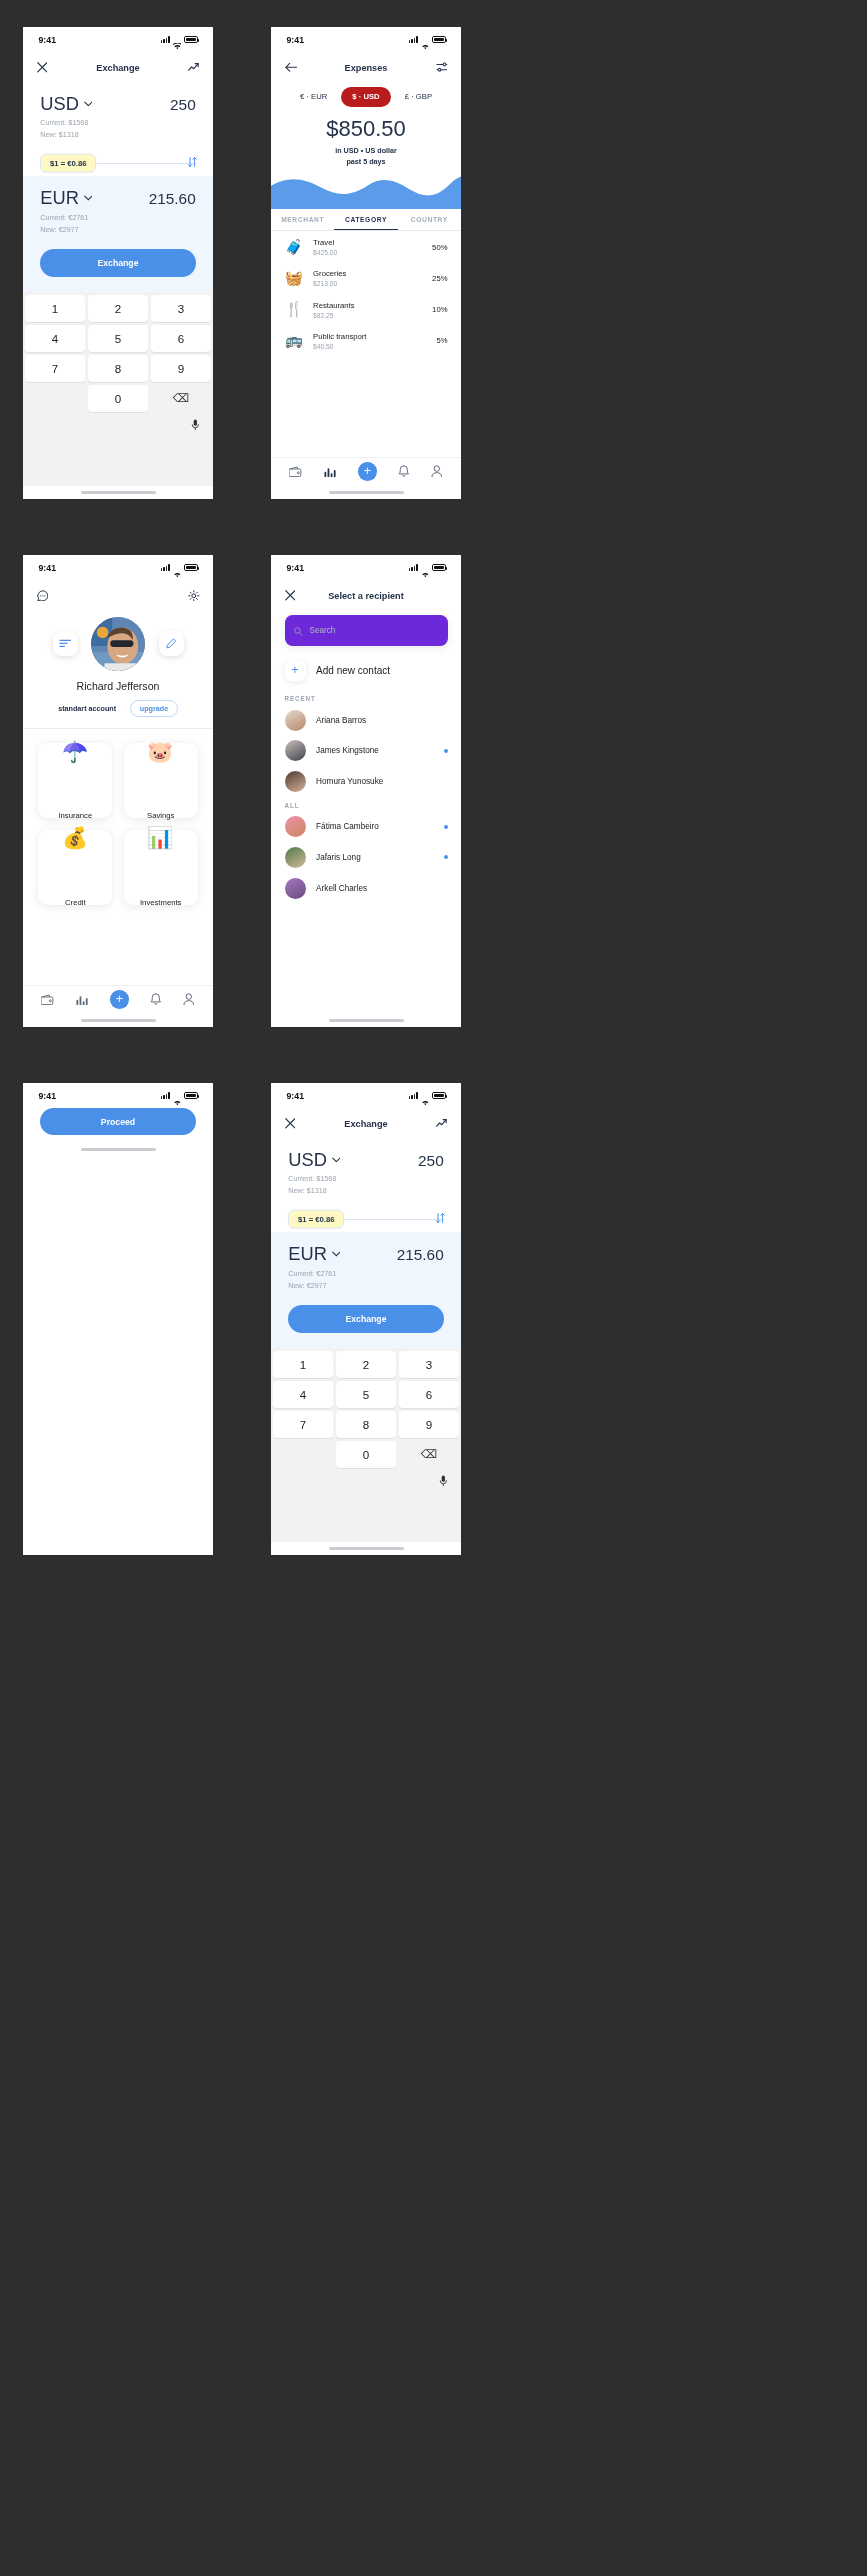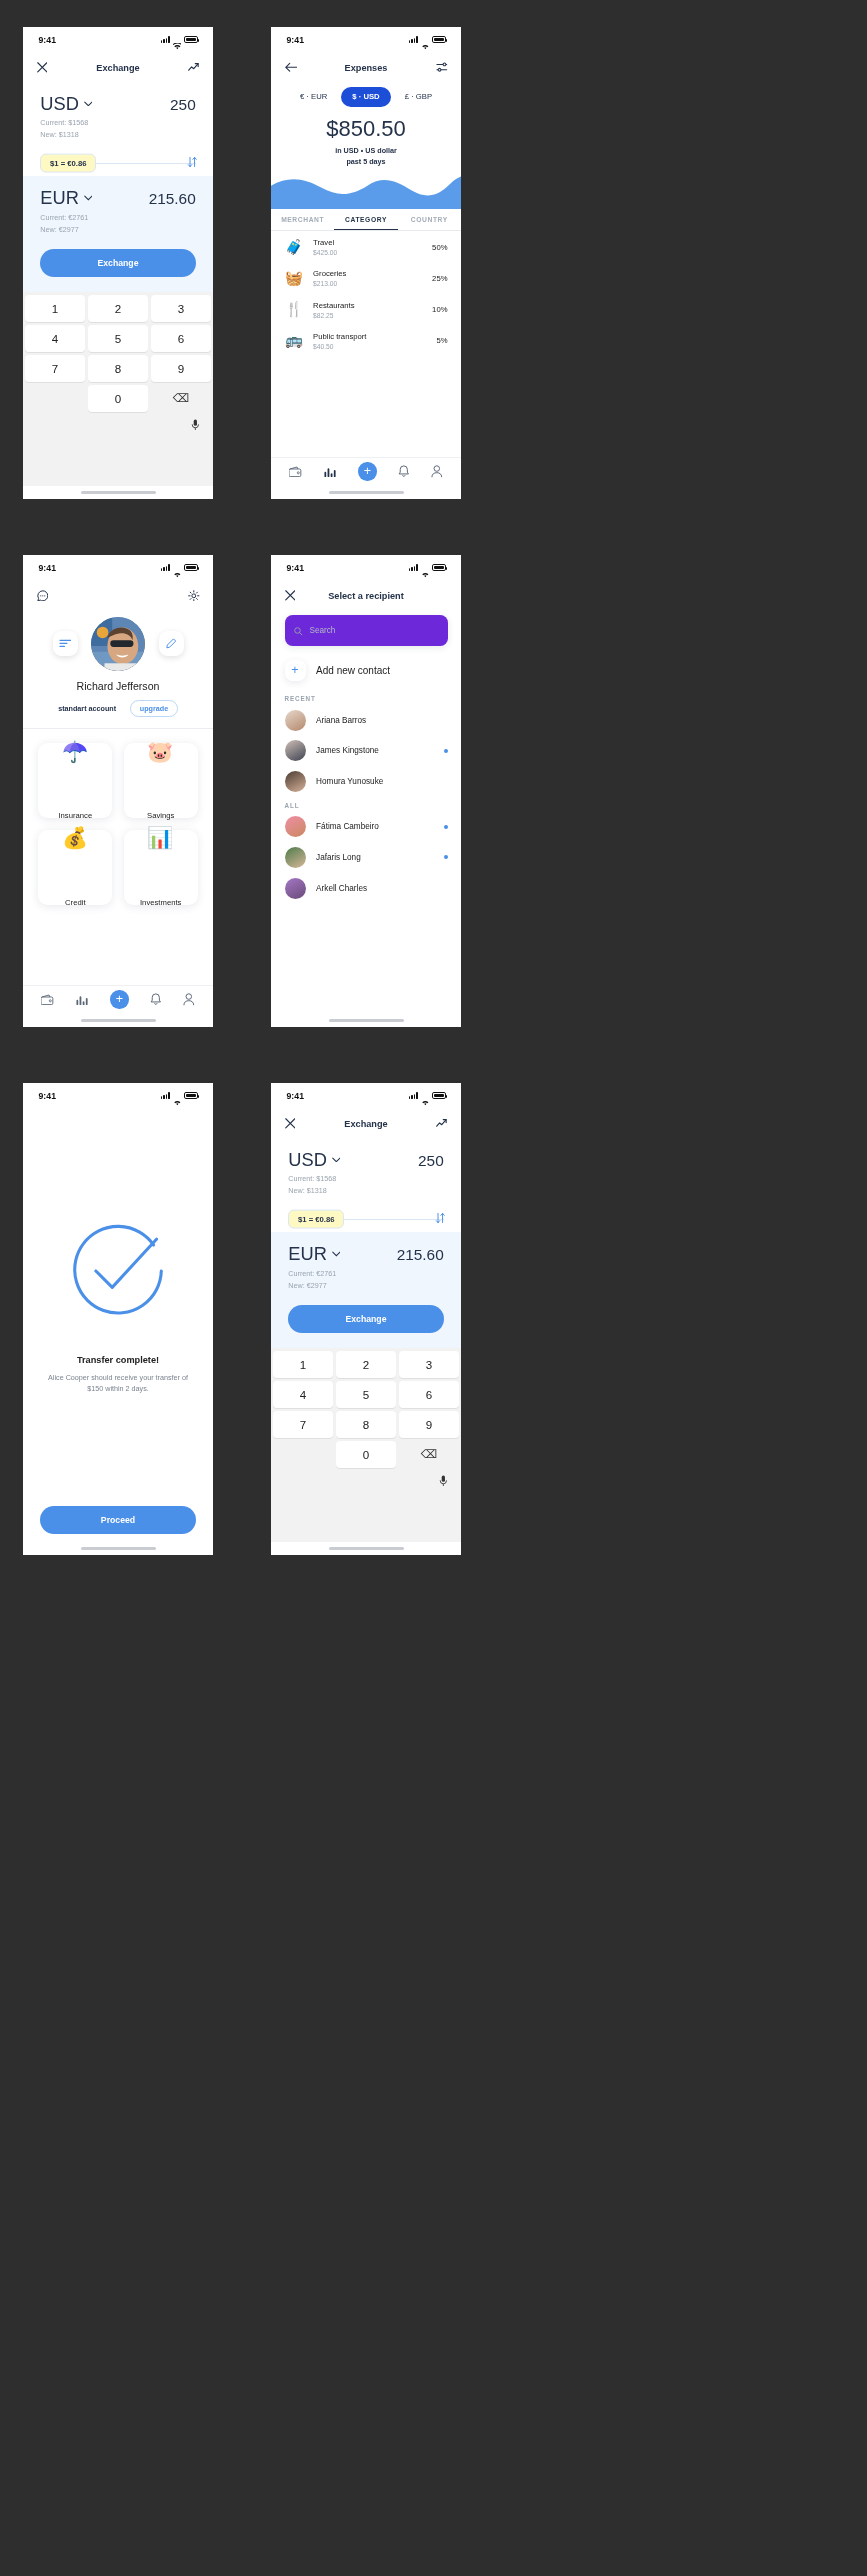--- a/index.html
+++ b/index.html
@@ -89,21 +89,21 @@
   .key.fn { background: transparent; box-shadow: none; color:#333; }
   .mic-row { display:flex; justify-content:flex-end; padding: 1.9px 11.6px 0; }
   .home-ind { height: 13.5px; display:flex; align-items:center; justify-content:center; flex-shrink:0; }
   .home-ind span { width: 75px; height: 2.9px; background: #c9ccd1; border-radius: 1.9px; display:block; }
 
   
   .seg-row { display: flex; align-items: center; justify-content: center; gap: 9.6px; padding: 3.9px 0 7.7px; }
   .seg {
     font-size: 7.7px; color: #24324a; text-align: center; line-height: 1.35; padding: 1.9px 3.9px;
   }
-  .seg.active { background: #1d4ed8; color: #fff; border-radius: 11.6px; padding: 4.8px 11.6px; font-weight: bold; }
+  .seg.active { background: #b91c1c; color: #fff; border-radius: 11.6px; padding: 4.8px 11.6px; font-weight: bold; }
   .big-amt { text-align: center; font-size: 22px; color: #24324a; margin-top: 1.9px; }
   .big-sub { text-align: center; font-size: 7.2px; color: #24324a; margin-top: 3.9px; font-weight:bold; }
   .big-sub2 { text-align: center; font-size: 7.2px; color: #24324a; margin-top: 1.9px; font-weight:bold; }
   .wave { height: 37px; margin-top: 5.8px; }
   .tabs { display: flex; border-bottom: 1px solid #e8eaee; }
   .tab { flex: 1; text-align: center; font-size: 6.7px; letter-spacing: 0.6px; color: #a3abb6; padding: 6.7px 0; font-weight:bold; }
   .tab.active { color: #24324a; border-bottom: 1.9px solid #24324a; }
   .cat-list { flex: 1; overflow: hidden; }
   .cat-item { display: flex; align-items: center; padding: 6.7px 13.5px; gap: 9.6px; }
   .cat-emoji { font-size: 14.5px; width: 19px; text-align:center; }
@@ -629,30 +629,20 @@
             <i></i>
           </span>
         <span class="wifi"><svg width="8.7" height="6.7" viewBox="0 0 16 12">
               <path d="M8 11.3l2.2-2.7a3.4 3.4 0 00-4.4 0L8 11.3zM8 6.1c1.6 0 3 .55 4.1 1.5l1.5-1.85A8.7 8.7 0 008 3.6a8.7 8.7 0 00-5.6 2.15L3.9 7.6A6.3 6.3 0 018 6.1z" fill="#111"></path>
             </svg></span>
         <span class="batt">
             <i></i>
           </span>
       </span>
     </div>
-    <div class="succ-body">
-      <span>
-        <svg width="102" height="102" viewBox="0 0 106 106">
-          <path d="M90 26a45 45 0 10 8 27" stroke="#4a90e8" stroke-width="3.2" fill="none" stroke-linecap="round"></path>
-          <path d="M30 53l17 17L93 20" stroke="#4a90e8" stroke-width="3.2" fill="none" stroke-linecap="round" stroke-linejoin="round"></path>
-        </svg>
-      </span>
-      <div class="succ-title">Transfer complete!</div>
-      <div class="succ-text">Alice Cooper should receive your transfer of $150 within 2 days.</div>
-    </div>
     <div class="succ-footer">
       <button class="btn-primary" style="margin-top:0;border-radius:15.4px">Proceed</button>
     </div>
     <div class="home-ind">
         <span></span>
       </div>
   </div>
 
   <div class="phone">
     <div class="statusbar">

